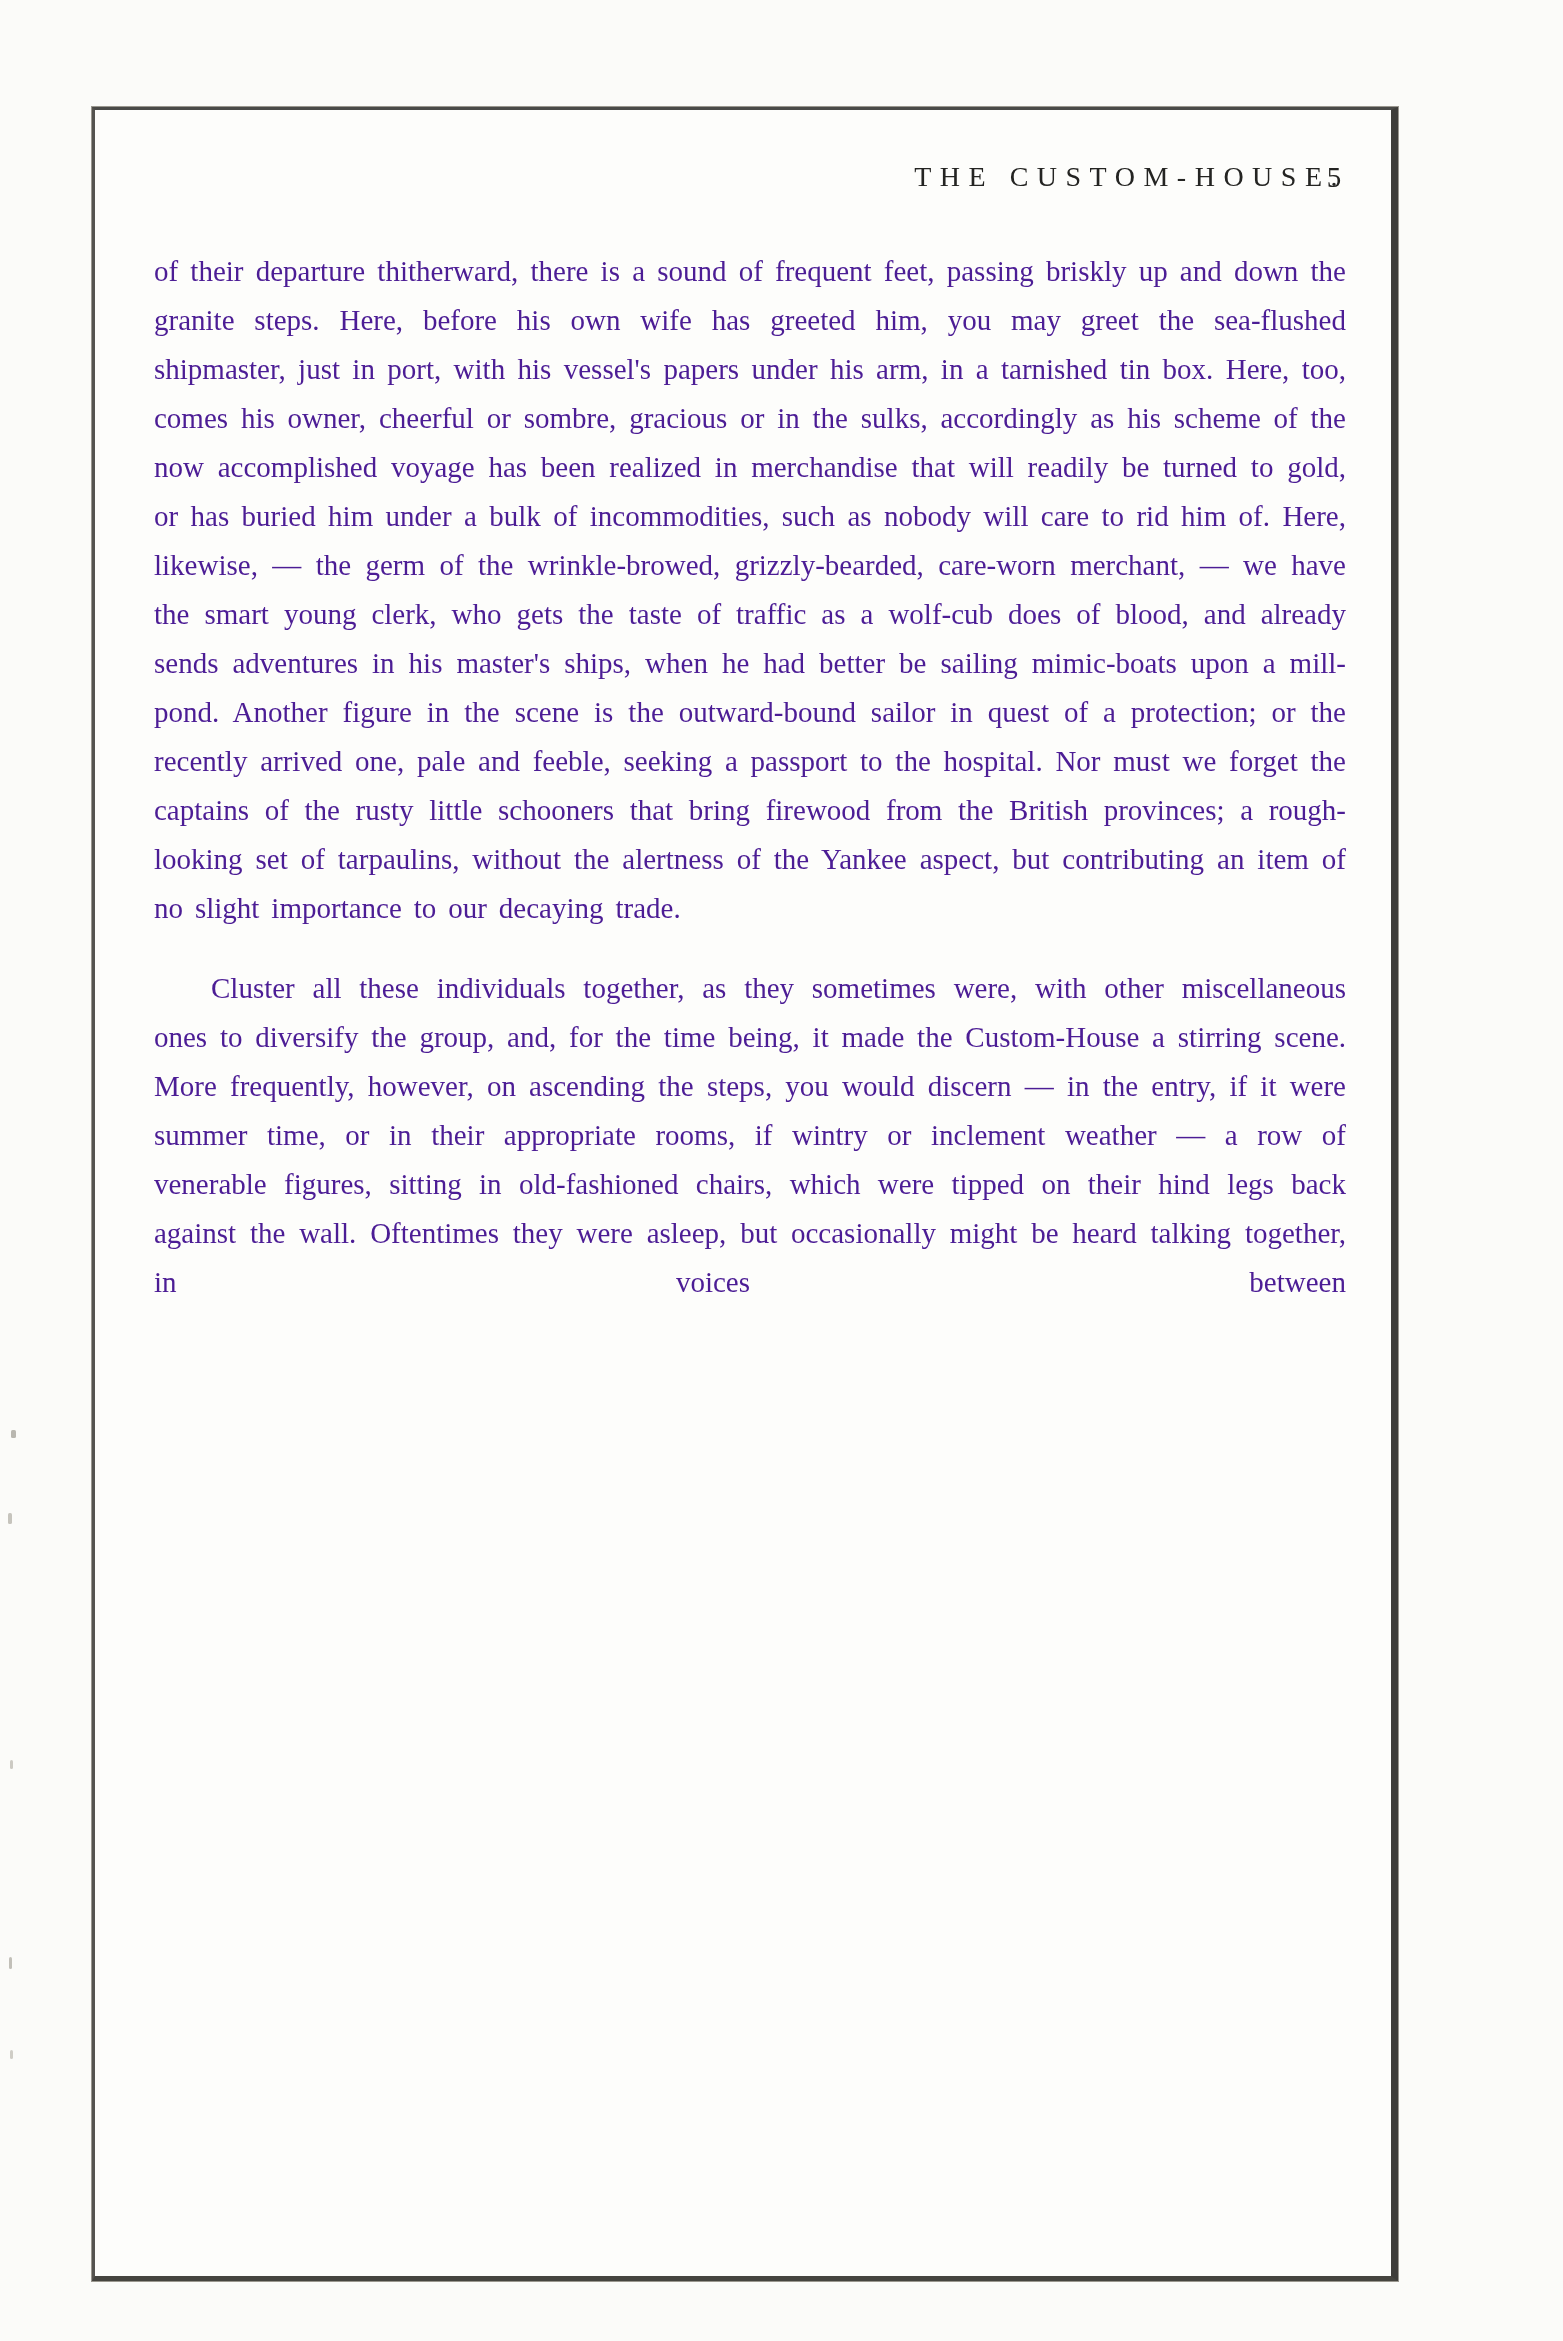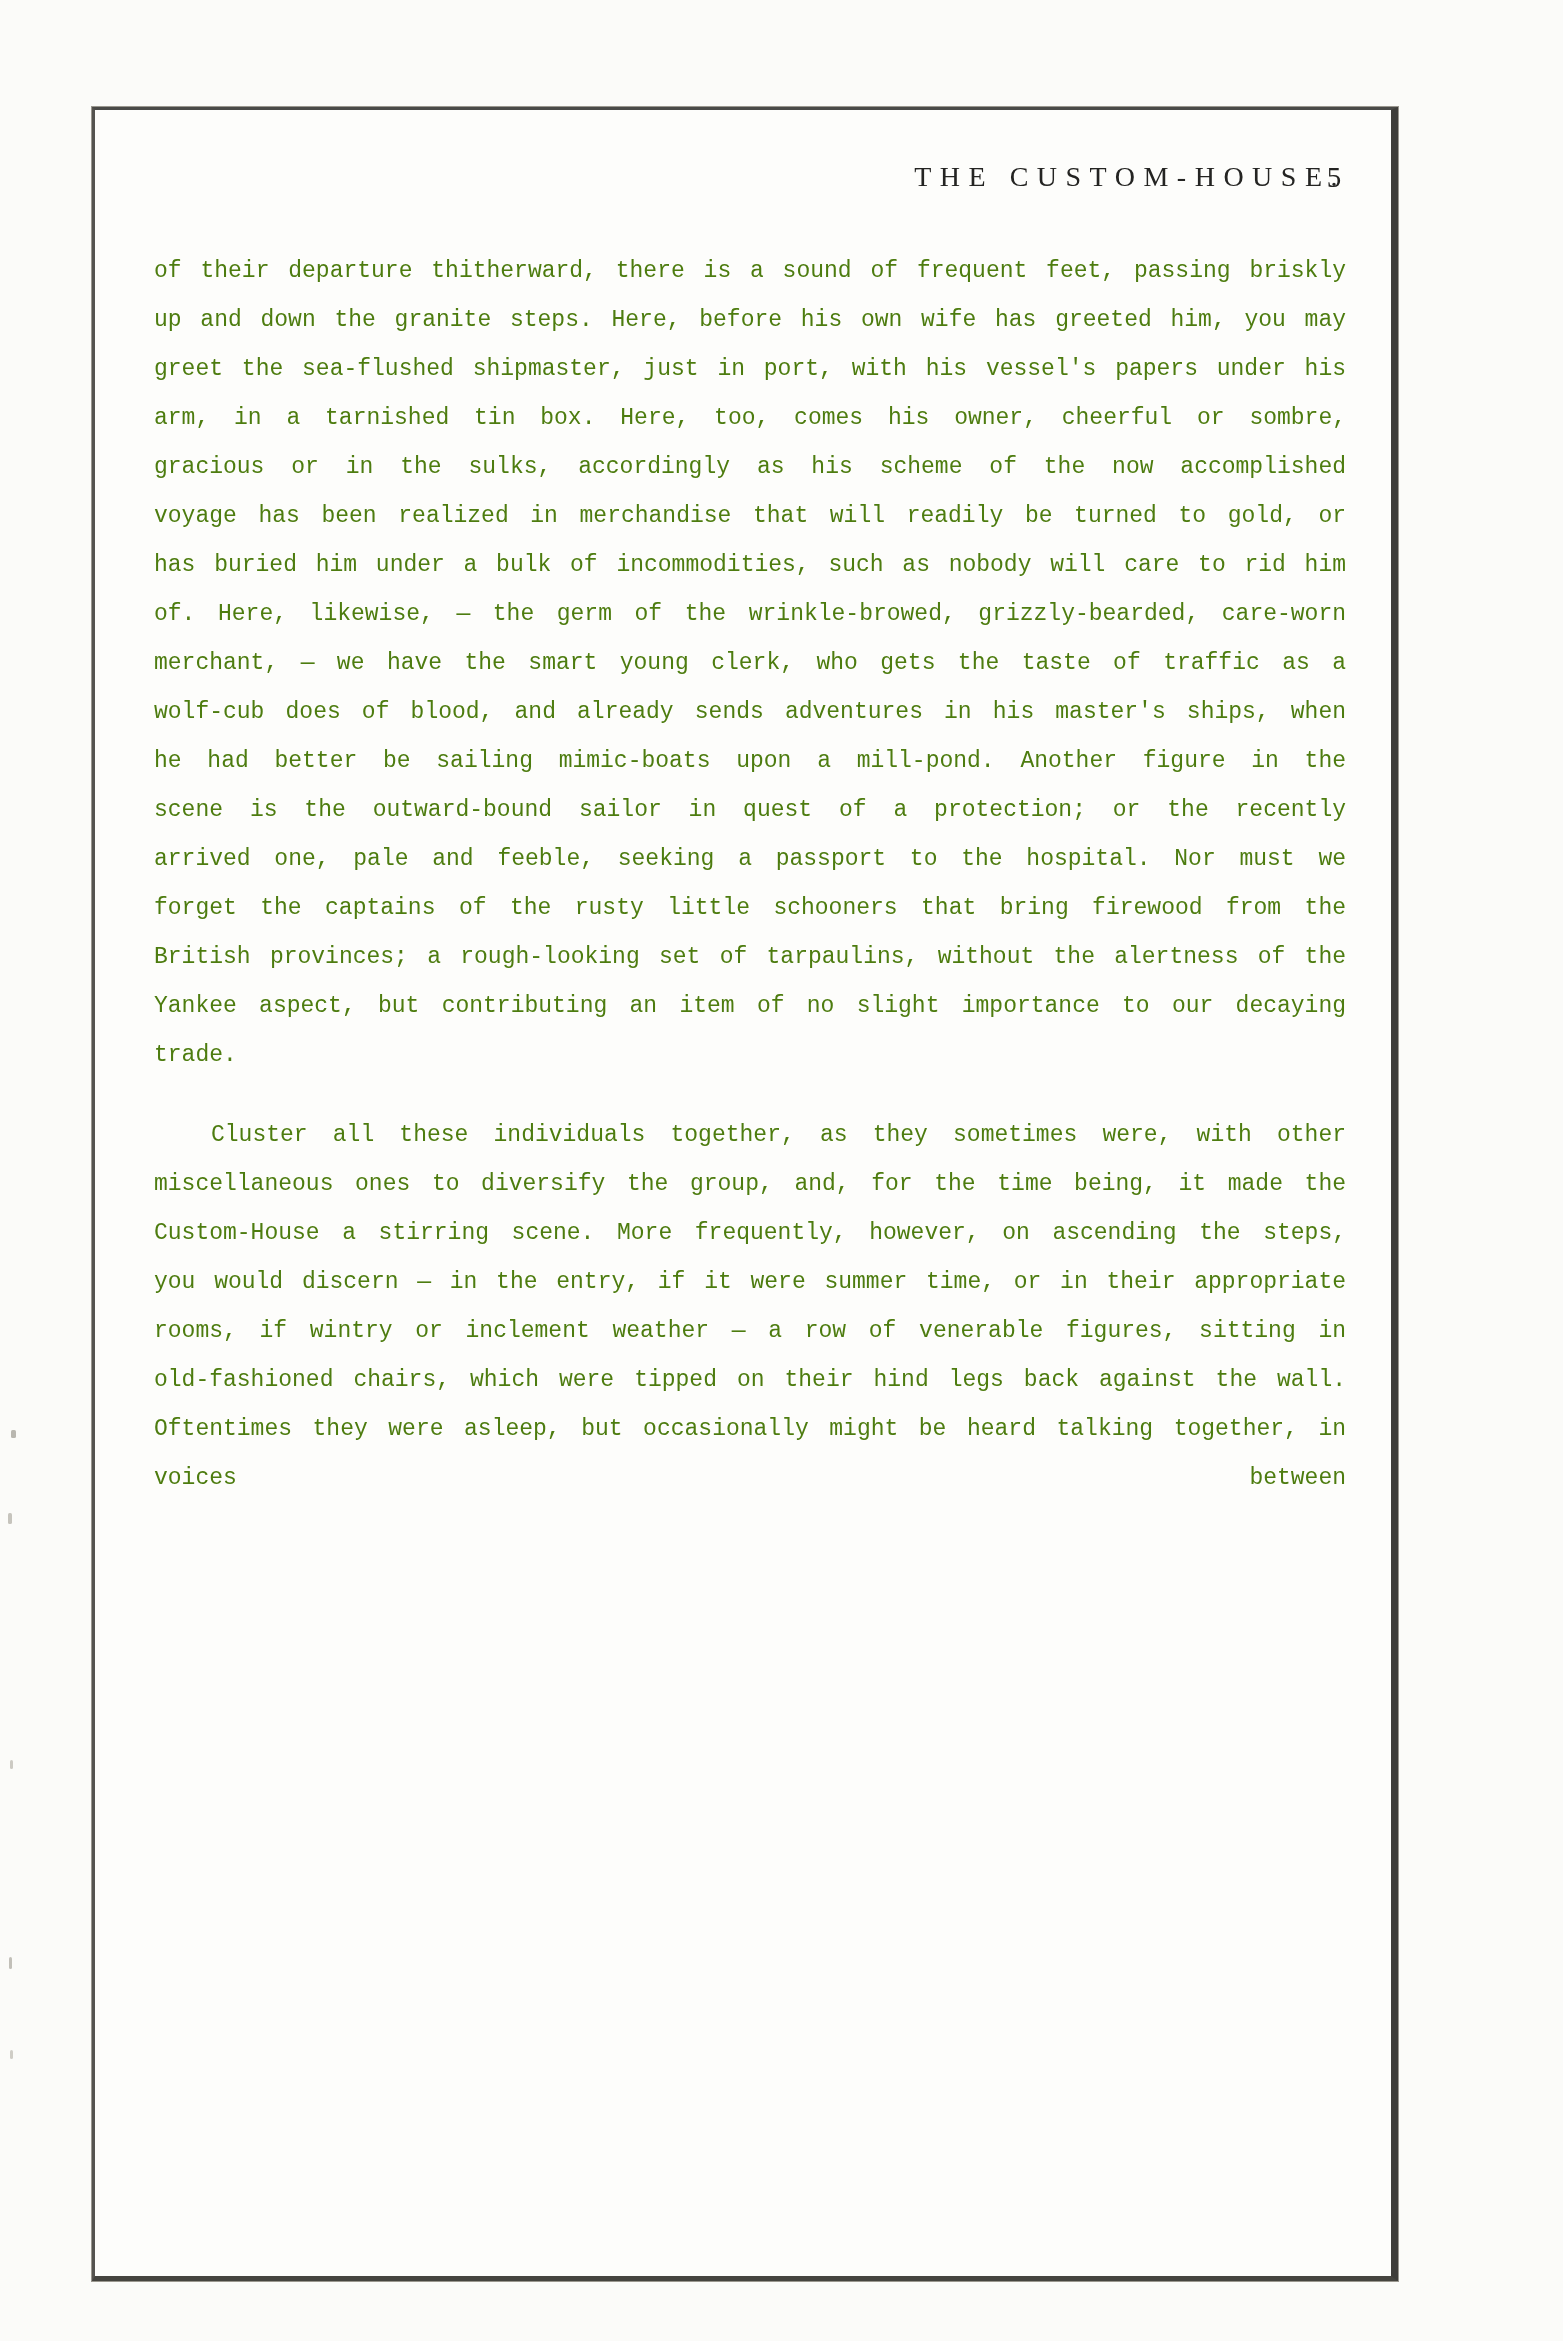--- a/index.html
+++ b/index.html
@@ -49,26 +49,25 @@
   }
   .page-number {
     position: absolute;
     right: 4.7px;
     top: 0;
     font-size: 29px;
     color: #242422;
   }
   .body-text p {
     margin: 0 0 4.7px 0;
-    font-size: 23px;
+    font-size: 29px;
     line-height: 49px;
     text-align: justify;
     word-spacing: 4.7px;
-    color: #4d7c0f;
-    font-family: Liberation Mono, monospace;
+    color: #4c1d95;
   }
   .body-text p.indented {
     text-indent: 57px;
     margin-top: 31px;
   }
   .body-text p.justify-last {
     text-align-last: justify;
   }
   
   .speck {

